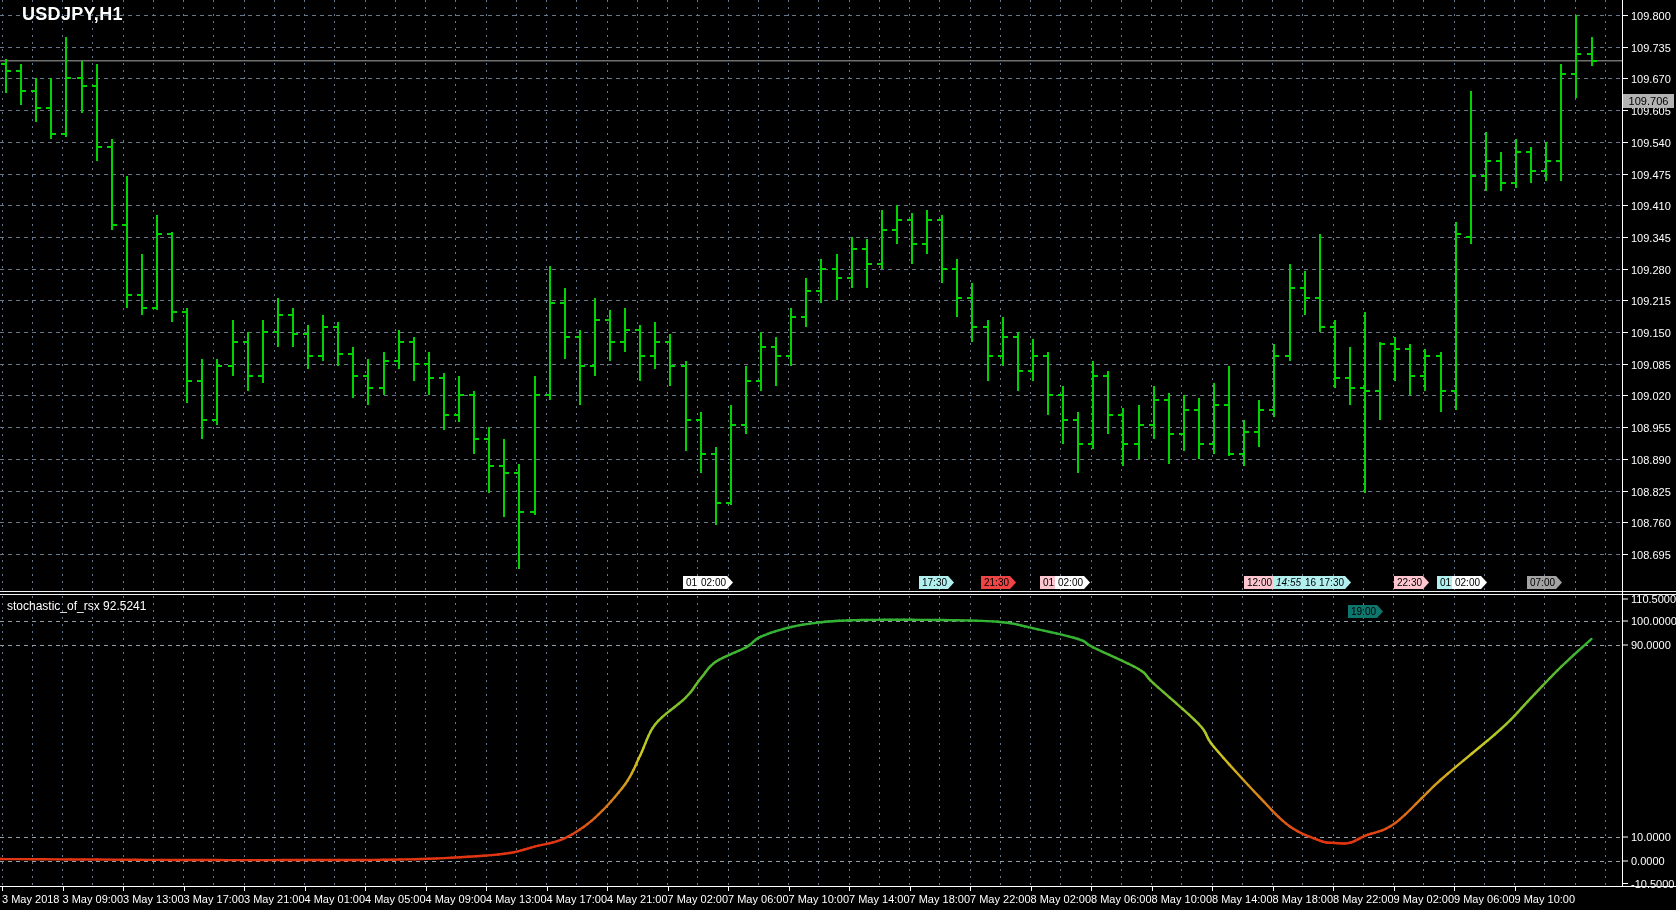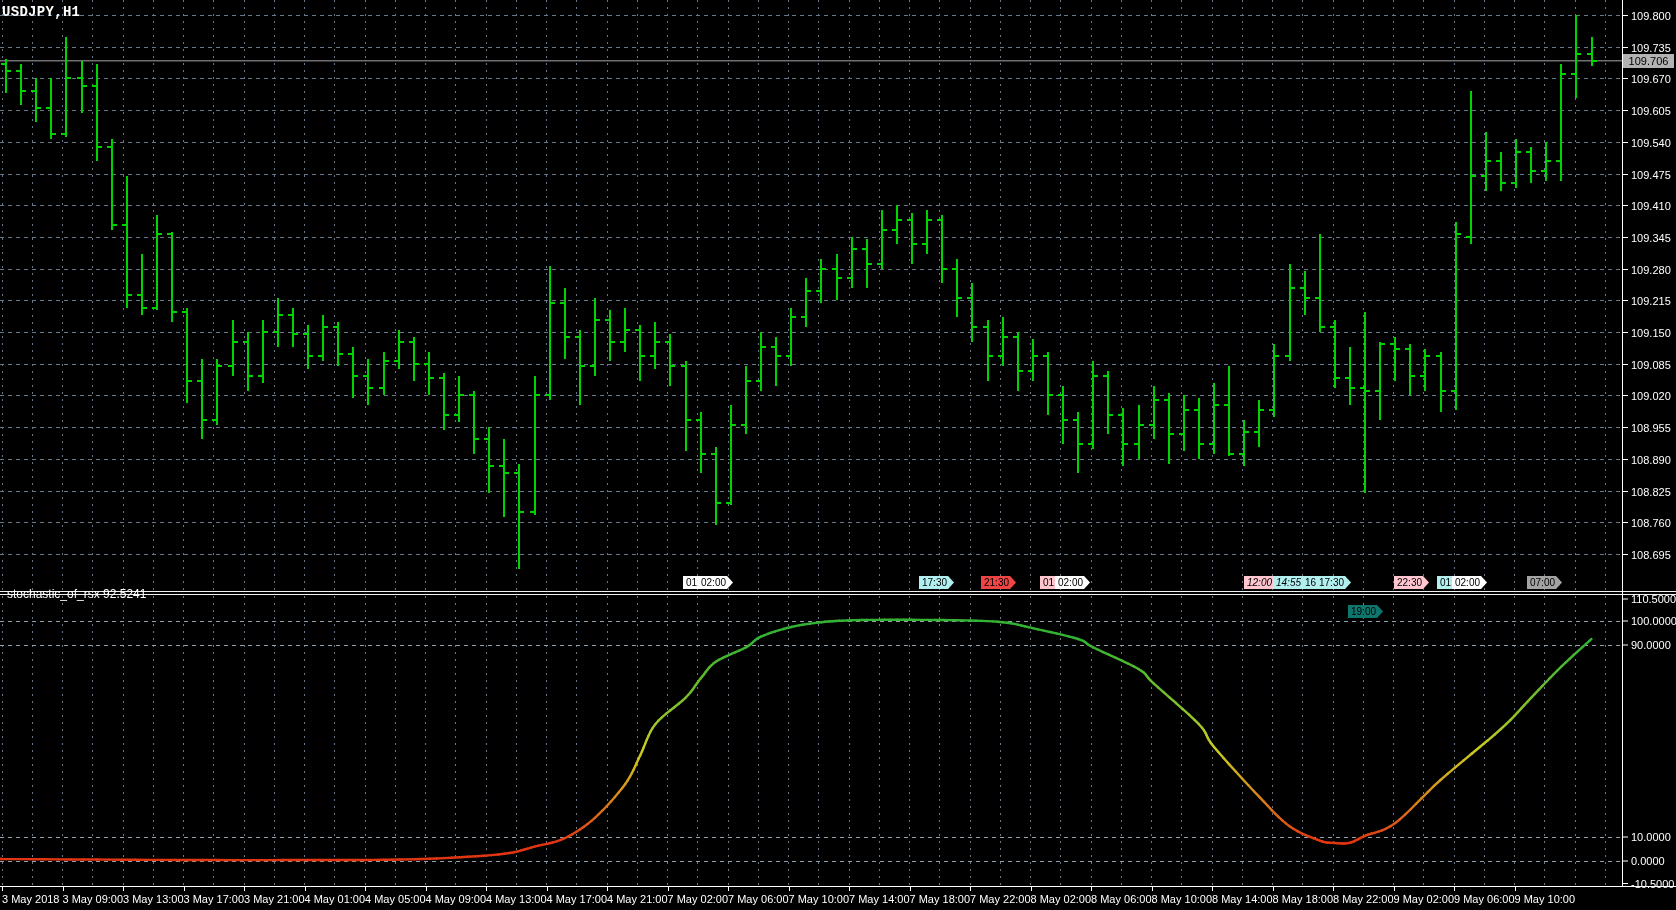--- a/index.html
+++ b/index.html
@@ -1,22 +1,22 @@
 <!DOCTYPE html>
 <html><head>
 <meta charset="utf-8">
 <style>
   html,body{margin:0;padding:0;background:#000;}
   .screen{position:relative;width:1676px;height:910px;background:#000;overflow:hidden;
           font-family:"Liberation Sans",sans-serif;}
   svg{position:absolute;left:0;top:0;}
-  .symbol-label{position:absolute;left:2px;top:4px;color:#fff;font-size:14px;font-weight:bold;letter-spacing:.3px;font-family:Liberation Mono, monospace;}
-  .ind-label{position:absolute;left:7px;top:587px;color:#fff;font-size:12px;}
+  .symbol-label{position:absolute;left:22px;top:4px;color:#fff;font-size:18px;font-weight:bold;letter-spacing:.3px;}
+  .ind-label{position:absolute;left:7px;top:599px;color:#fff;font-size:12px;}
   .price-tag{position:absolute;left:1623px;width:51px;height:14px;background:#b3b3b3;color:#000;
-             font-size:11px;line-height:14px;text-align:center;}
+             font-size:11px;line-height:14px;text-align:center;margin-top:40px;}
   .tag{position:absolute;height:13px;line-height:13px;font-size:10px;color:#000;text-align:left;
        padding:0 7px 0 3px;clip-path:polygon(0 0,calc(100% - 6px) 0,100% 50%,calc(100% - 6px) 100%,0 100%);
        box-sizing:border-box;white-space:nowrap;}
 </style>
 </head>
 <body>
 
 <div class="screen">
   <svg id="chart" width="1676" height="910" viewBox="0 0 1676 910">
       <g>
@@ -730,21 +730,21 @@
     <span>stochastic_of_rsx</span>
     <span>92.5241</span>
   </div>
   <div id="tags">
       <div class="tag" style="left: 683px; top: 576px; background: rgb(255, 255, 255);">01:</div>
       <div class="tag" style="left: 698px; top: 576px; background: rgb(255, 255, 255);">02:00</div>
       <div class="tag" style="left: 919px; top: 576px; background: rgb(178, 240, 240);">17:30</div>
       <div class="tag" style="left: 981px; top: 576px; background: #ef4444;">21:30</div>
       <div class="tag" style="left: 1040px; top: 576px; background: rgb(255, 198, 208);">01:</div>
       <div class="tag" style="left: 1055px; top: 576px; background: rgb(255, 255, 255);">02:00</div>
-      <div class="tag" style="left: 1244px; top: 576px; background: rgb(255, 198, 208); font-style: italic;">12:00</div>
+      <div class="tag" style="left: 1244px; top: 576px; background: rgb(255, 198, 208);">12:00</div>
       <div class="tag" style="left: 1273px; top: 576px; background: rgb(178, 240, 240); font-style: italic;">14:55</div>
       <div class="tag" style="left: 1302px; top: 576px; background: rgb(178, 240, 240);">16:</div>
       <div class="tag" style="left: 1316px; top: 576px; background: rgb(178, 240, 240);">17:30</div>
       <div class="tag" style="left: 1348px; top: 605px; background: #0f766e;">19:00</div>
       <div class="tag" style="left: 1394px; top: 576px; background: rgb(255, 198, 208);">22:30</div>
       <div class="tag" style="left: 1437px; top: 576px; background: rgb(178, 240, 240);">01:</div>
       <div class="tag" style="left: 1452px; top: 576px; background: rgb(255, 255, 255);">02:00</div>
       <div class="tag" style="left: 1527px; top: 576px; background: #a3a3a3;">07:00</div>
     </div>
   <div class="price-tag" id="priceTag" style="top: 54px; background: rgb(179, 179, 179);">109.706</div>

